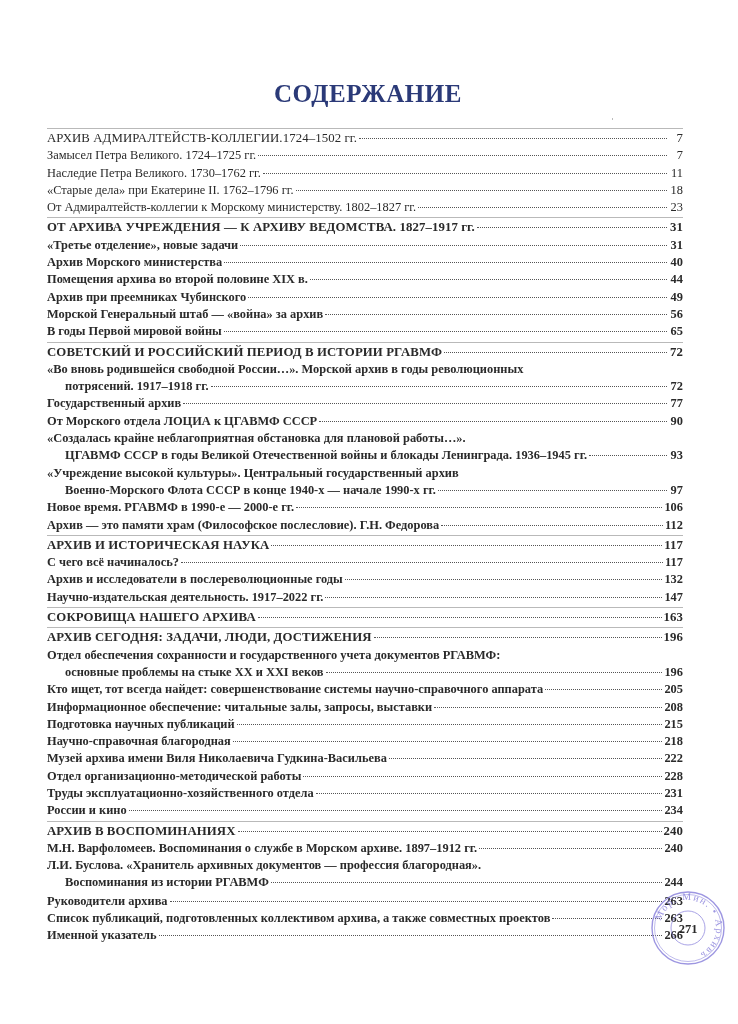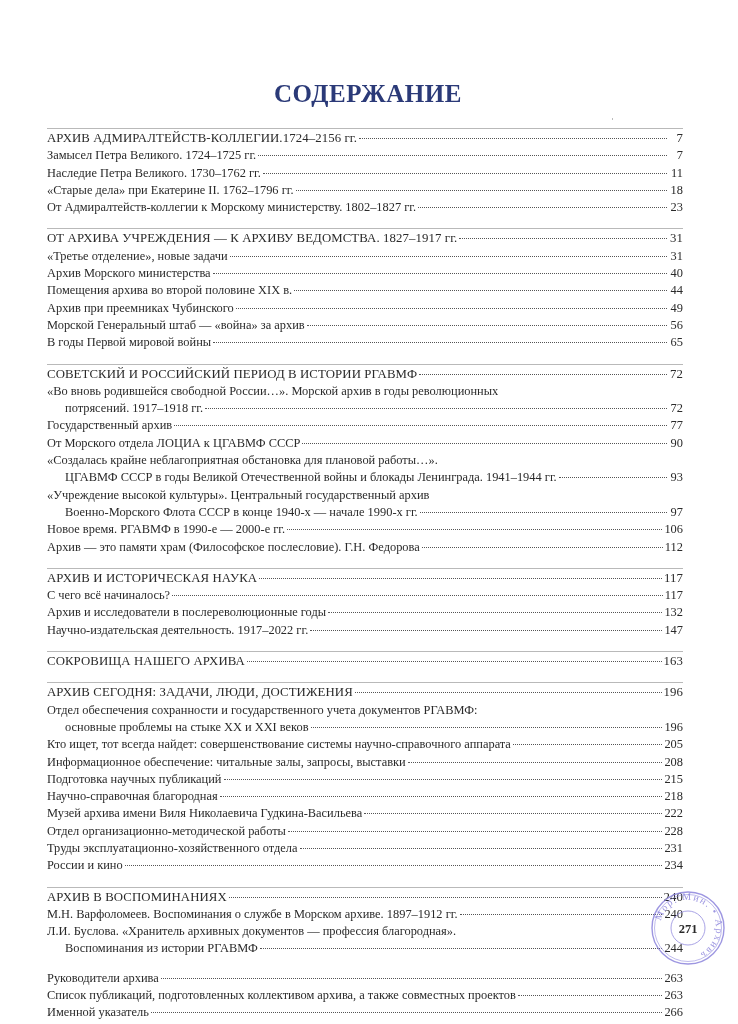--- a/index.html
+++ b/index.html
@@ -7,21 +7,21 @@
     width: 738px; height: 1024px; background: #ffffff; position: relative; overflow: hidden;
     font-family: "Liberation Serif", "DejaVu Serif", serif; color: #2a2a2a;
   }
   .title {
     position: absolute; left: 0; width: 736px; top: 80px; text-align: center;
     font-family: "Liberation Serif", serif; font-weight: bold; font-size: 25px;
     color: #2b3a78; letter-spacing: 0.5px;
   }
   .toc { position: absolute; left: 47px; top: 128px; width: 636px; }
   .section { margin: 0; }
-  .section + .section { margin-top: 12px; }
+  .section + .section { margin-top: 1px; font-weight: bold; }
   .section.ruled { border-top: 1px solid #b9b9b9; padding-top: 1px; }
   .entry {
     display: flex; align-items: baseline; font-size: 12.4px; line-height: 17.3px; white-space: nowrap;
   }
   .entry.head { font-size: 12.8px; letter-spacing: 0.1px; }
   .entry .txt { flex: 0 0 auto; }
   .entry .dots {
     flex: 1 1 auto; overflow: hidden; margin: 0 2px;
     border-bottom: 1px dotted #555; height: 0; position: relative; top: -3px; min-width: 6px;
   }
@@ -35,21 +35,21 @@
   .fleck { position: absolute; width: 1px; height: 2px; background: #bbb; }
 </style>
 </head>
 <body>
 
 <div class="title">СОДЕРЖАНИЕ</div>
 
 <div class="toc" id="toc">
     <div class="section ruled">
       <div class="entry head">
-        <span class="txt">АРХИВ АДМИРАЛТЕЙСТВ-КОЛЛЕГИИ.1724–2156 гг.</span>
+        <span class="txt">АРХИВ АДМИРАЛТЕЙСТВ-КОЛЛЕГИИ.1724–1502 гг.</span>
         <span class="dots"></span>
         <span class="pg">7</span>
       </div>
       <div class="entry">
         <span class="txt">Замысел Петра Великого. 1724–1725 гг.</span>
         <span class="dots"></span>
         <span class="pg">7</span>
       </div>
       <div class="entry">
         <span class="txt">Наследие Петра Великого. 1730–1762 гг.</span>
@@ -121,21 +121,21 @@
         <span class="dots"></span>
         <span class="pg">77</span>
       </div>
       <div class="entry">
         <span class="txt">От Морского отдела ЛОЦИА к ЦГАВМФ СССР</span>
         <span class="dots"></span>
         <span class="pg">90</span>
       </div>
       <div class="line">«Создалась крайне неблагоприятная обстановка для плановой работы…».</div>
       <div class="entry cont">
-        <span class="txt">ЦГАВМФ СССР в годы Великой Отечественной войны и блокады Ленинграда. 1941–1944 гг.</span>
+        <span class="txt">ЦГАВМФ СССР в годы Великой Отечественной войны и блокады Ленинграда. 1936–1945 гг.</span>
         <span class="dots"></span>
         <span class="pg">93</span>
       </div>
       <div class="line">«Учреждение высокой культуры». Центральный государственный архив</div>
       <div class="entry cont">
         <span class="txt">Военно-Морского Флота СССР в конце 1940-х — начале 1990-х гг.</span>
         <span class="dots"></span>
         <span class="pg">97</span>
       </div>
       <div class="entry">

